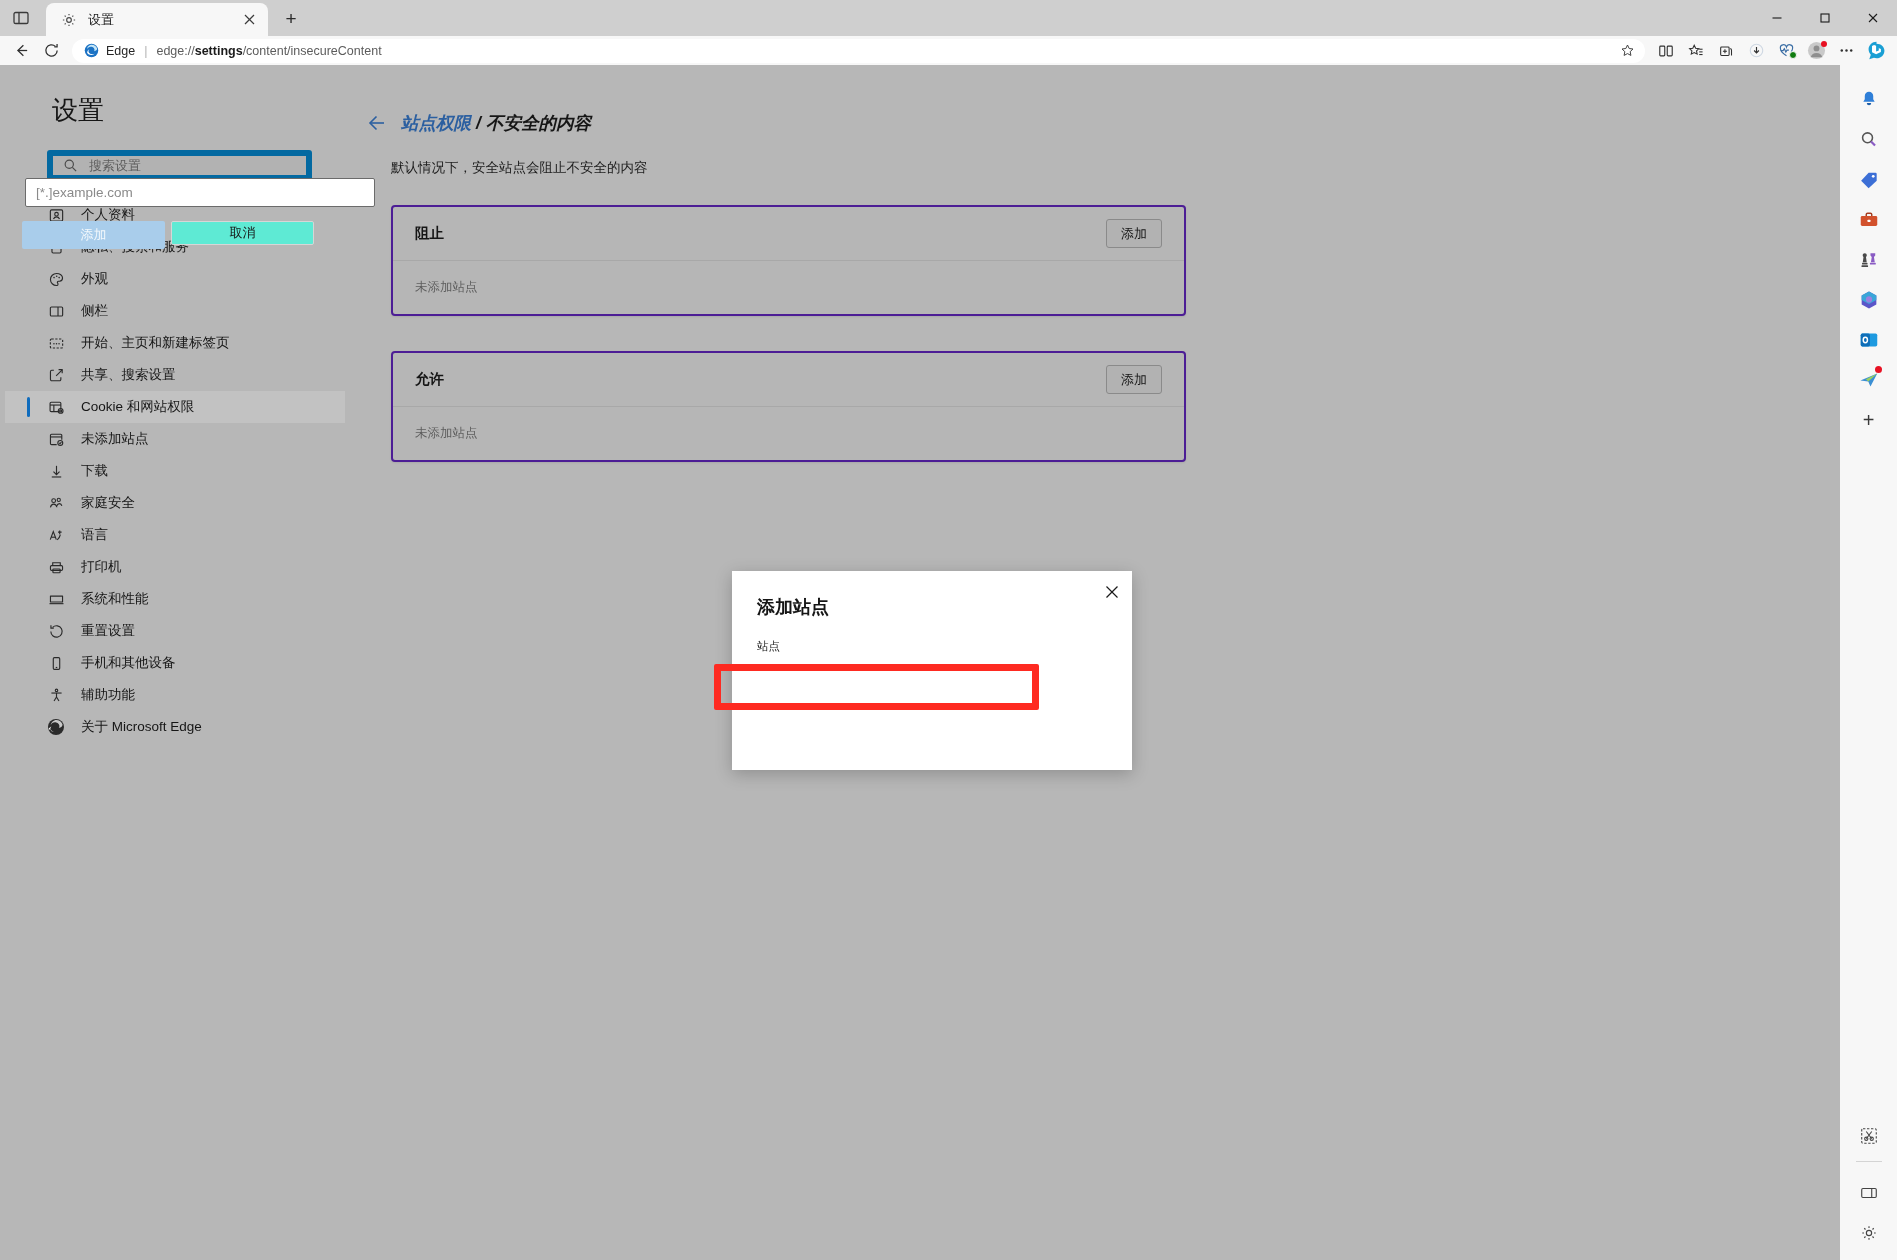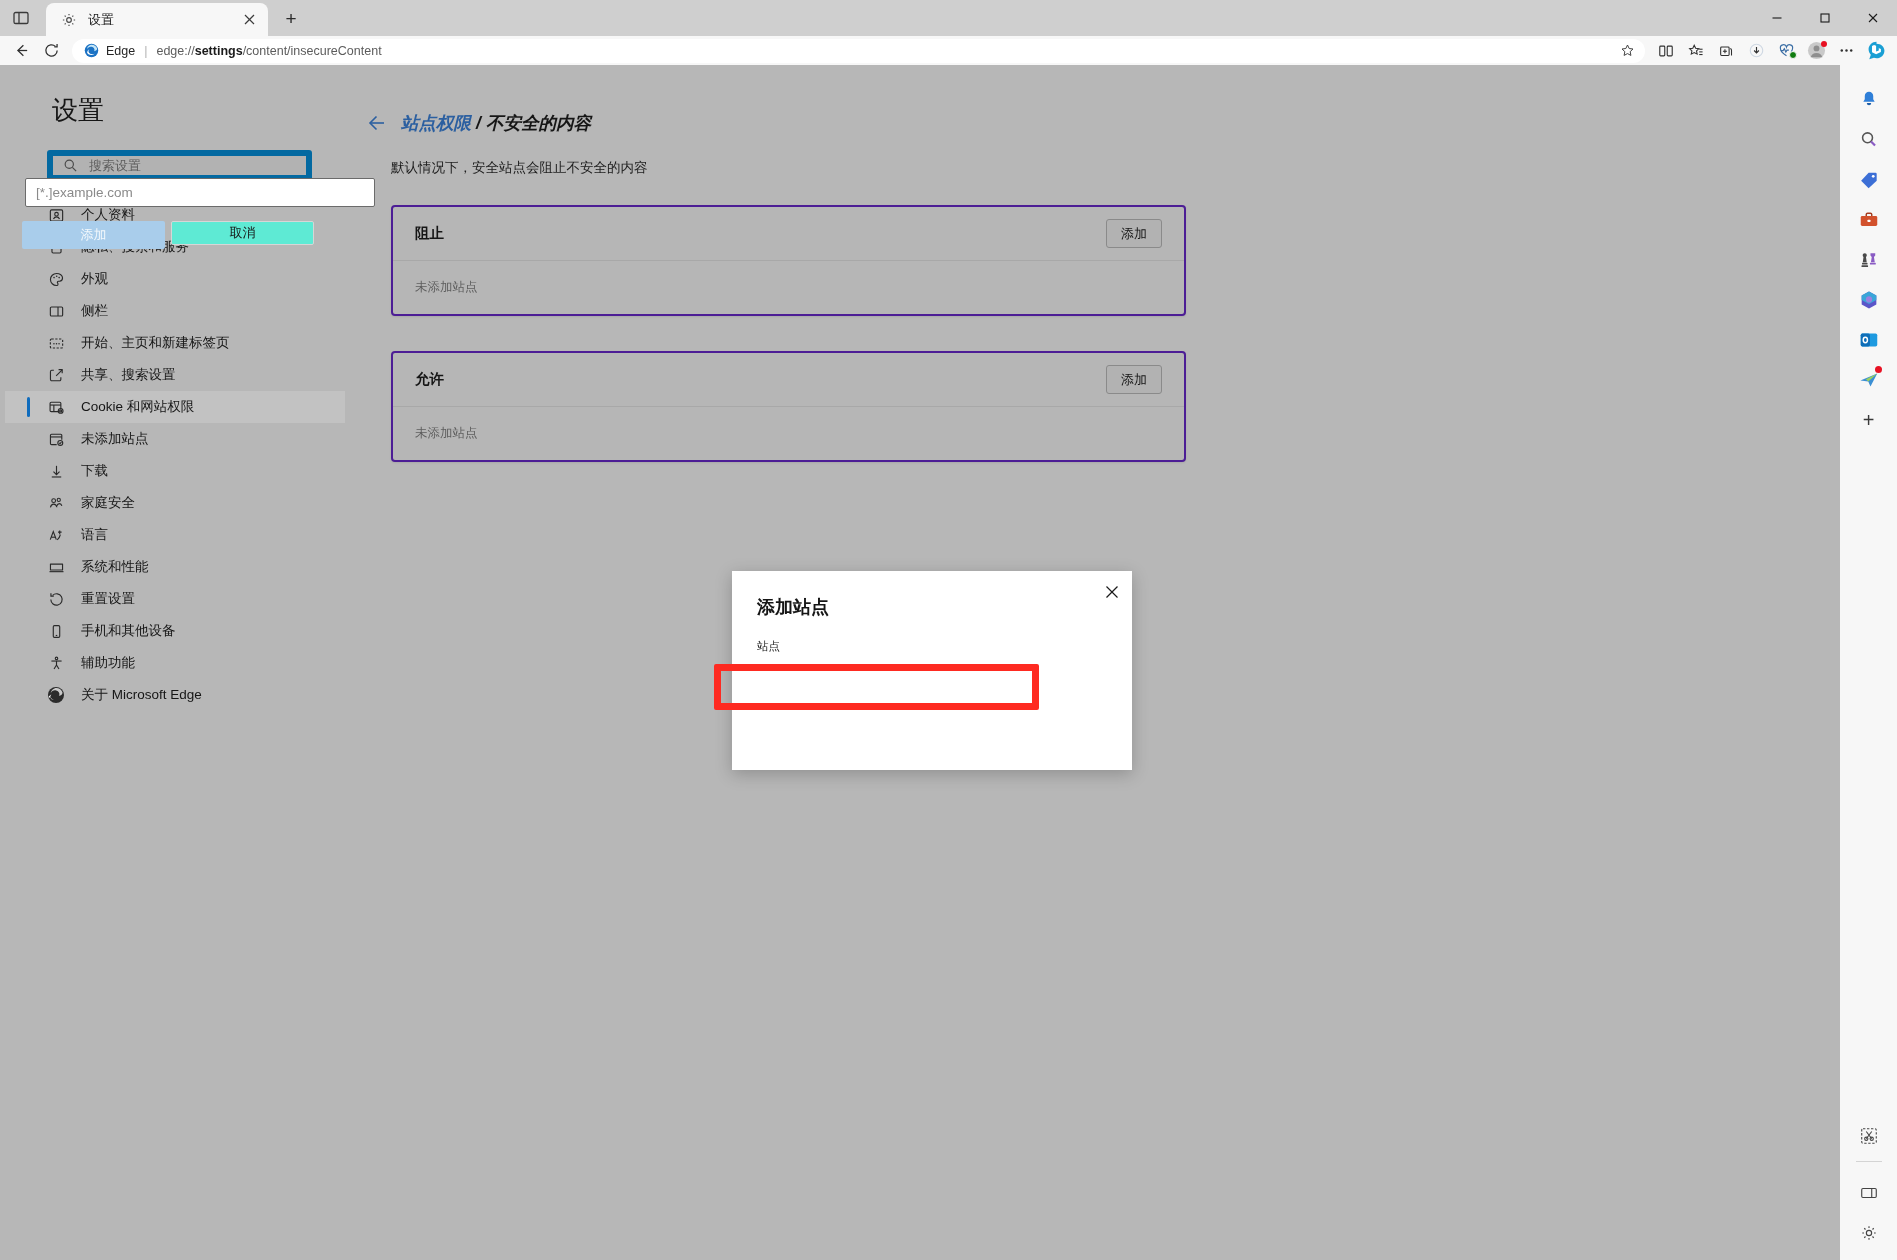--- a/index.html
+++ b/index.html
@@ -492,20 +492,30 @@
               <path d="M2.4 13.4 5.6 4.8l3.2 8.6"></path>
               <line x1="3.5" y1="10.8" x2="7.8" y2="10.8"></line>
               <path d="M12.4 3.6v4.2M10.6 5.4h3.8M13.1 8.2c-.6 2.6-2 4.4-3.3 5.4"></path>
             </svg>
           </span>
         <span class="navlabel">语言</span>
       </div>
       <div class="navitem">
         <span class="navicon">
             <svg width="17" height="17" viewBox="0 0 18 18" fill="none" stroke="currentColor" stroke-width="1.2">
+              <path d="M5 7V4h8v3"></path>
+              <rect x="2.6" y="7" width="12.8" height="5" rx="1.2"></rect>
+              <rect x="5.2" y="10.6" width="7.6" height="4" rx=".8"></rect>
+            </svg>
+          </span>
+        <span class="navlabel">打印机</span>
+      </div>
+      <div class="navitem">
+        <span class="navicon">
+            <svg width="17" height="17" viewBox="0 0 18 18" fill="none" stroke="currentColor" stroke-width="1.2">
               <path d="M2.6 5.4h12.8v6.2H2.6z" stroke-linejoin="round"></path>
               <line x1="1.6" y1="13.4" x2="16.4" y2="13.4"></line>
             </svg>
           </span>
         <span class="navlabel">系统和性能</span>
       </div>
       <div class="navitem">
         <span class="navicon">
             <svg width="17" height="17" viewBox="0 0 18 18" fill="none" stroke="currentColor" stroke-width="1.2">
               <path d="M3 9a6 6 0 1 0 1.9-4.4"></path>

